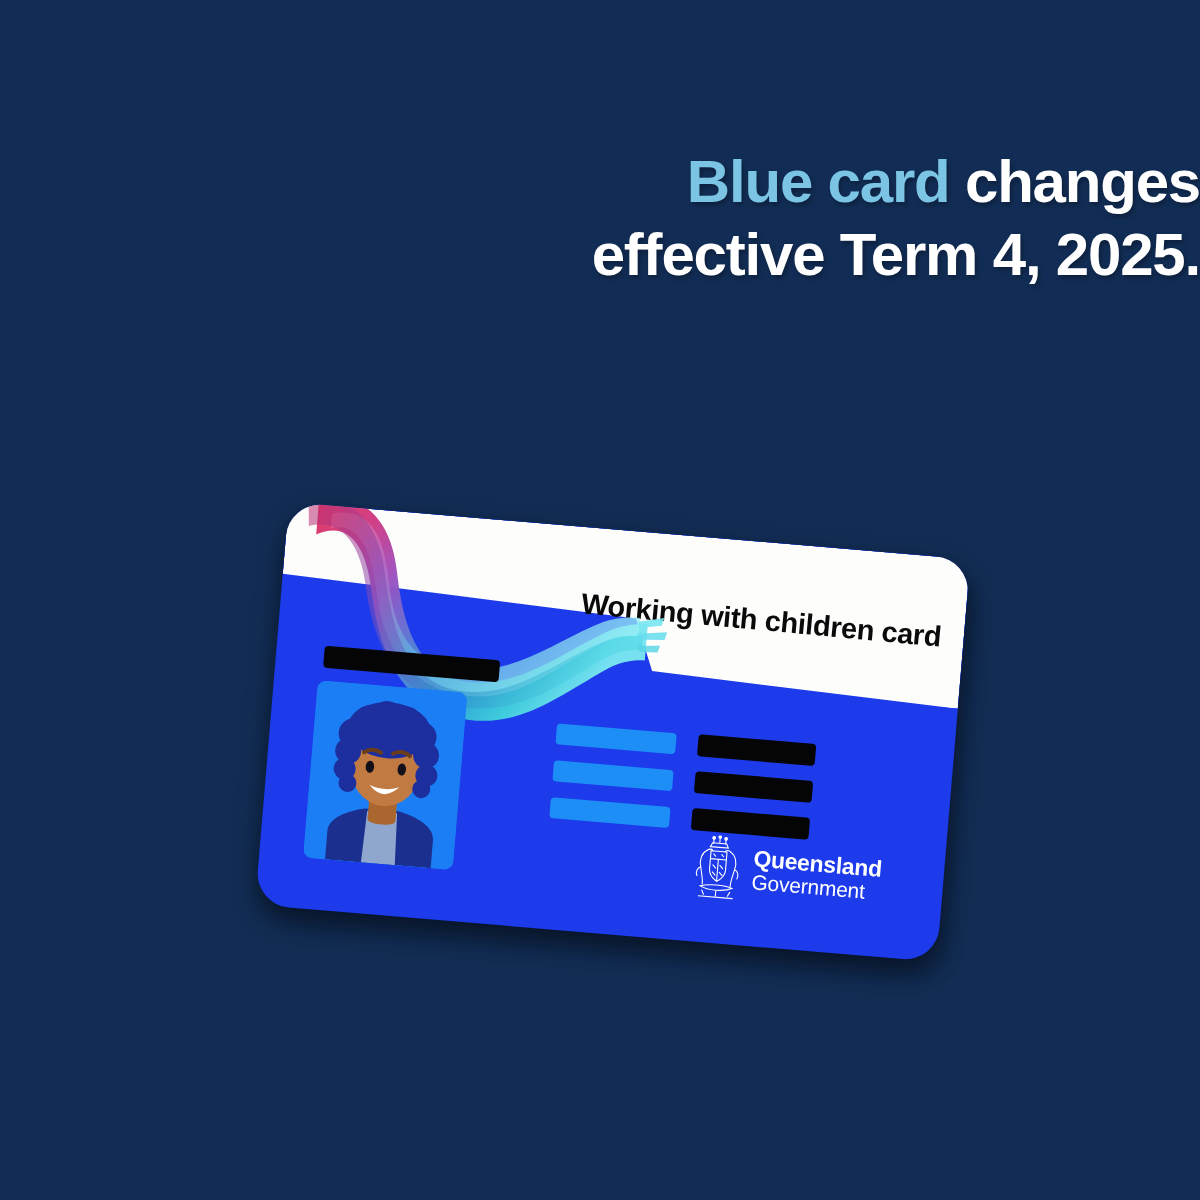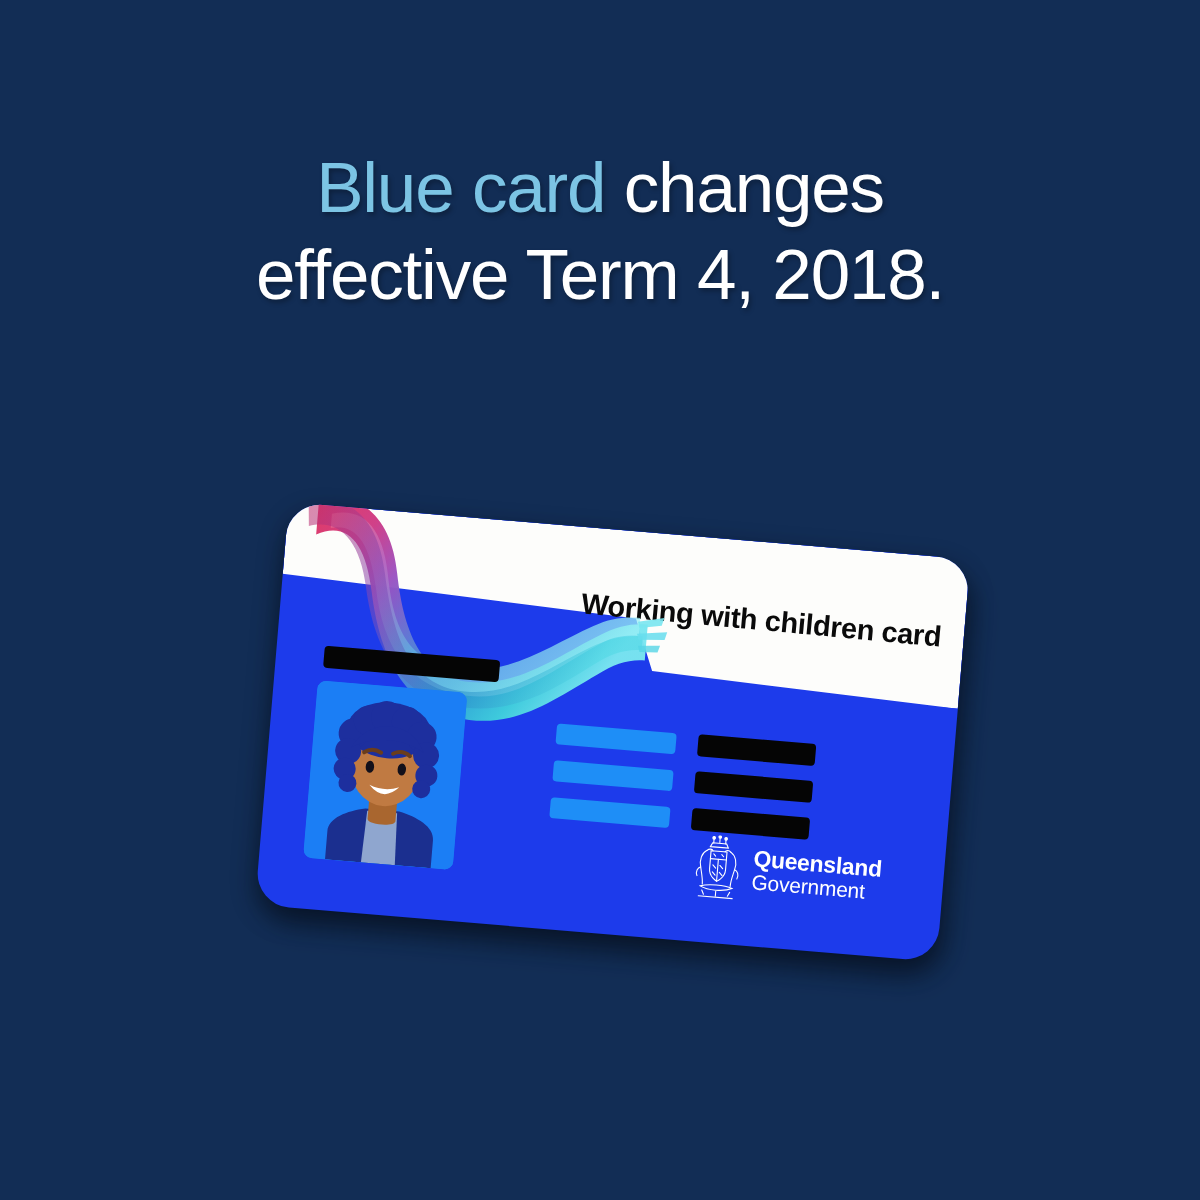--- a/index.html
+++ b/index.html
@@ -16,24 +16,24 @@
     overflow: hidden;
     font-family: "Liberation Sans", "DejaVu Sans", sans-serif;
   }
 
   
   .headline {
     position: absolute;
     left: 0;
     top: 145px;
     width: 1200px;
-    text-align: center;
+    text-align: right;
     font-family: "Liberation Sans", "DejaVu Sans", sans-serif;
-    font-weight: 400;
-    font-size: 71px;
+    font-weight: 700;
+    font-size: 60px;
     line-height: 1.22;
     letter-spacing: -1.2px;
     color: #ffffff;
     text-shadow: 2px 3px 5px rgba(0,0,0,0.30);
     -webkit-font-smoothing: antialiased;
   }
   .headline .line { display: block; white-space: nowrap; }
   .hl-accent { color: #7cc4e4; }
   .hl-plain  { color: #ffffff; }
 
@@ -169,21 +169,21 @@
   .qg-line1 { font-size: 23px; font-weight: 700; letter-spacing: -0.3px; }
   .qg-line2 { font-size: 21px; font-weight: 400; letter-spacing: -0.2px; }
 </style>
 </head>
 <body>
 
 <div id="stage">
 
   <div class="headline">
     <span class="line"><span class="hl-accent">Blue card</span><span class="hl-plain"> changes</span></span>
-    <span class="line hl-plain">effective Term 4, 2018.</span>
+    <span class="line hl-plain">effective Term 4, 2025.</span>
   </div>
 
   <div class="card-wrap">
 
     <div class="card-shadow"></div>
 
     <div class="card">
 
       <div class="card-band"></div>
 

